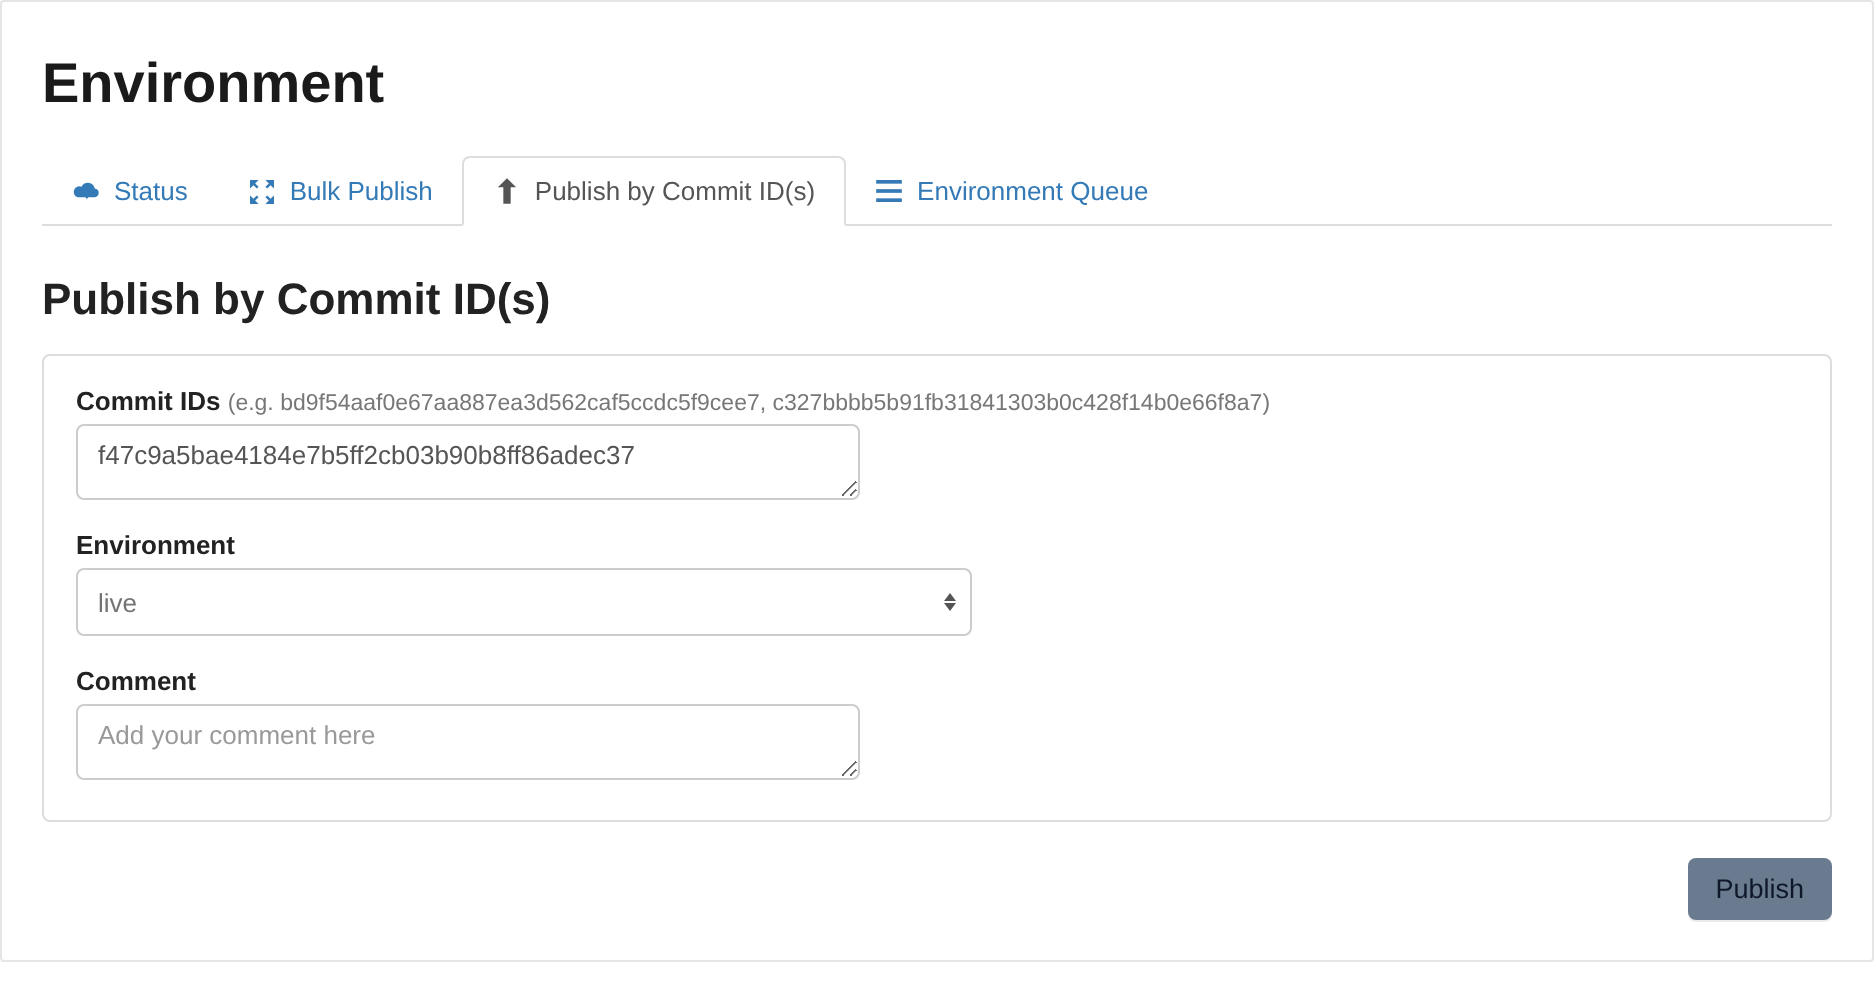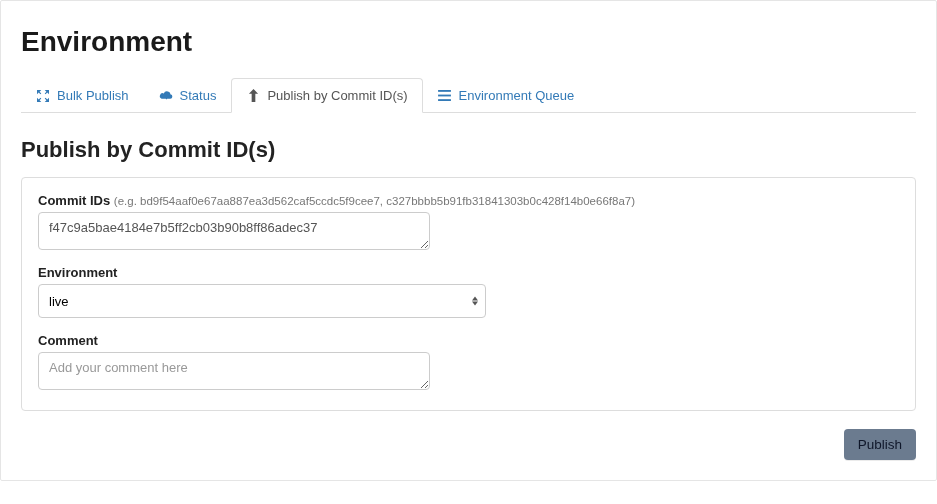--- a/index.html
+++ b/index.html
@@ -99,21 +99,21 @@
       max-width: 100%;
     }
     .form-select {
       width: 100%;
       height: 34px;
       padding: 6px 24px 6px 10px;
       border: 1px solid #ccc;
       border-radius: 4px;
       background: #fff;
       font-size: 13px;
-      color: #000000;
+      color: #737373;
       appearance: none;
       -webkit-appearance: none;
     }
     .select-arrows {
       position: absolute;
       right: 8px;
       top: 50%;
       transform: translateY(-50%);
       pointer-events: none;
       display: flex;
@@ -147,33 +147,33 @@
 </head>
 <body>
 
 <div class="panel">
   <div class="panel-body">
     <h1 class="page-title">Environment</h1>
 
     <ul class="nav-tabs">
       <li class="nav-tab">
         <span class="icon">
+          <svg viewBox="0 0 16 12" width="14" height="12" fill="currentColor">
+              <path d="M13 5.2A4 4 0 0 0 5.4 3 3 3 0 0 0 3 9h9.5a2.5 2.5 0 0 0 .5-5v1.2zM8 4v3H6l2.5 3L11 7H9V4H8z"></path>
+            </svg>
+        </span>
+        <span>Status</span>
+      </li>
+      <li class="nav-tab">
+        <span class="icon">
           <svg viewBox="0 0 14 14" width="12" height="12" fill="currentColor">
               <path d="M0 0h5L3 2l2 2-1 1-2-2L0 5V0zm14 0v5l-2-2-2 2-1-1 2-2L9 0h5zM0 14V9l2 2 2-2 1 1-2 2 2 2H0zm14 0H9l2-2-2-2 1-1 2 2 2-2v5z"></path>
             </svg>
         </span>
         <span>Bulk Publish</span>
-      </li>
-      <li class="nav-tab">
-        <span class="icon">
-          <svg viewBox="0 0 16 12" width="14" height="12" fill="currentColor">
-              <path d="M13 5.2A4 4 0 0 0 5.4 3 3 3 0 0 0 3 9h9.5a2.5 2.5 0 0 0 .5-5v1.2zM8 4v3H6l2.5 3L11 7H9V4H8z"></path>
-            </svg>
-        </span>
-        <span>Status</span>
       </li>
       <li class="nav-tab active">
         <span class="icon">
           <svg viewBox="0 0 12 14" width="11" height="13" fill="currentColor">
               <path d="M6 0l5 5H8v9H4V5H1l5-5z"></path>
             </svg>
         </span>
         <span>Publish by Commit ID(s)</span>
       </li>
       <li class="nav-tab">

